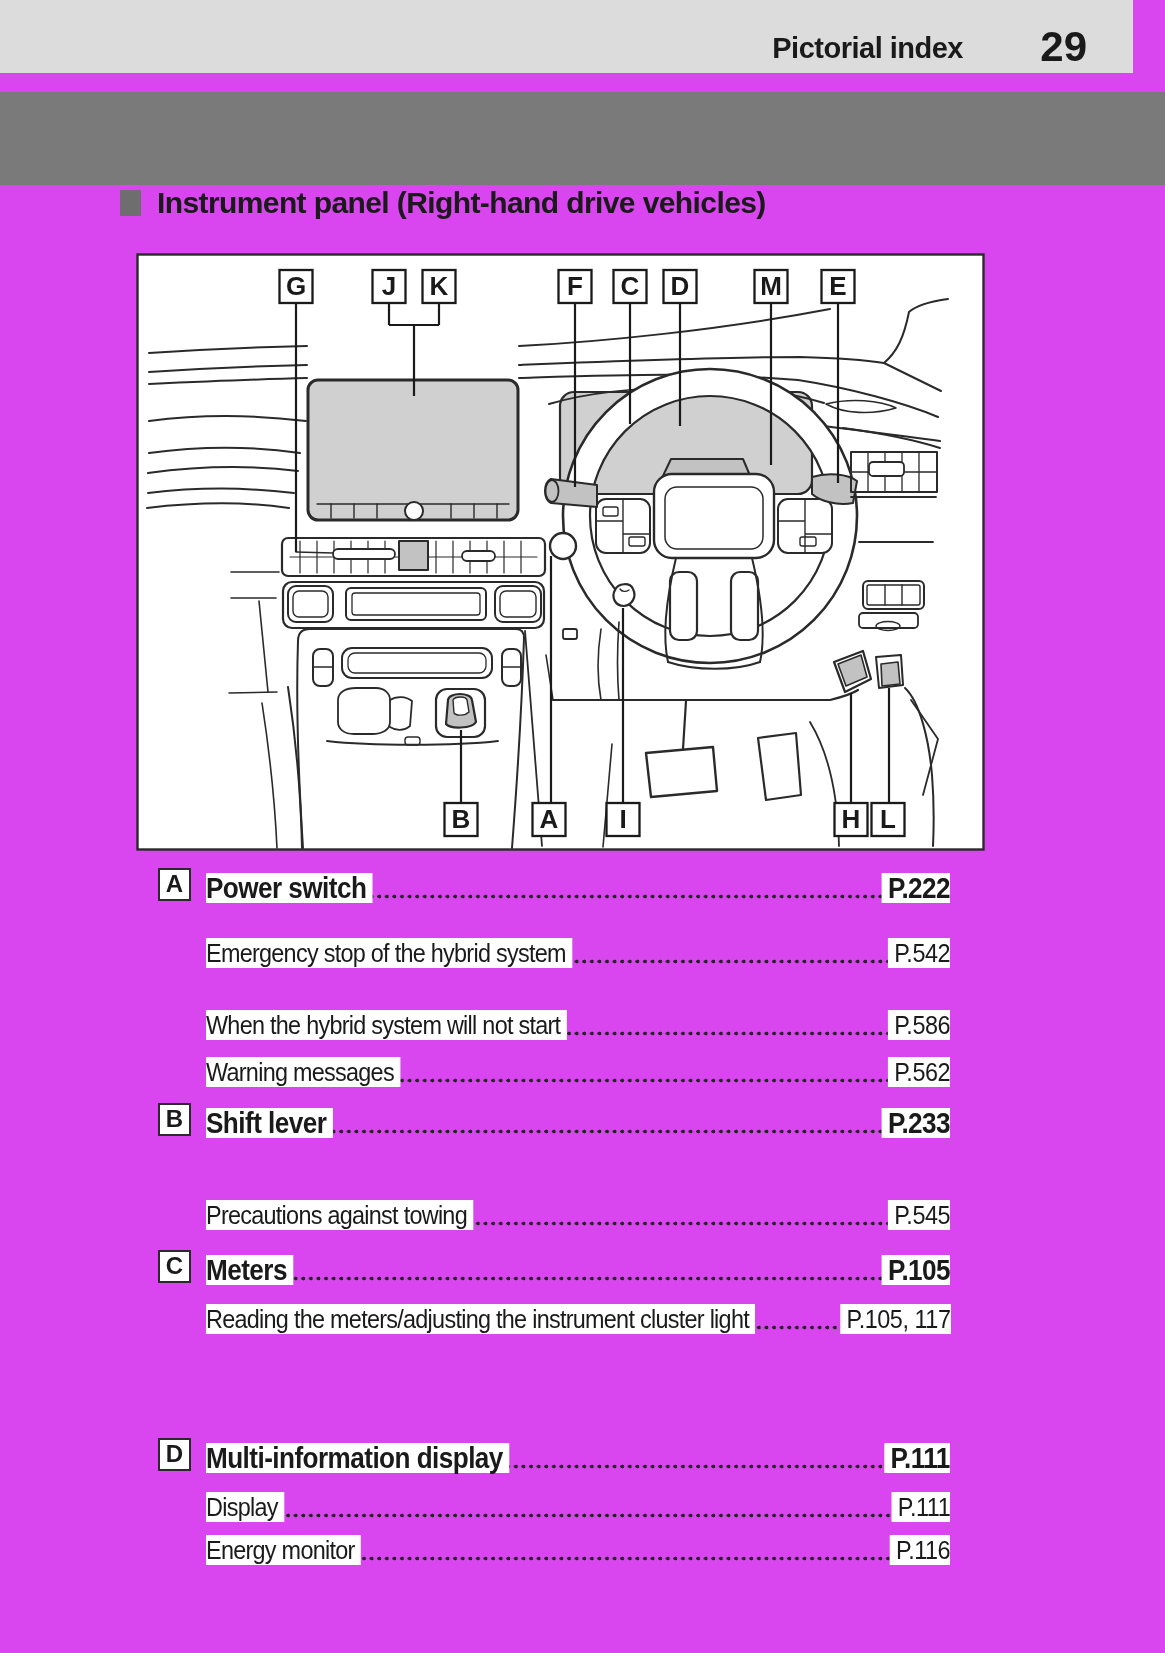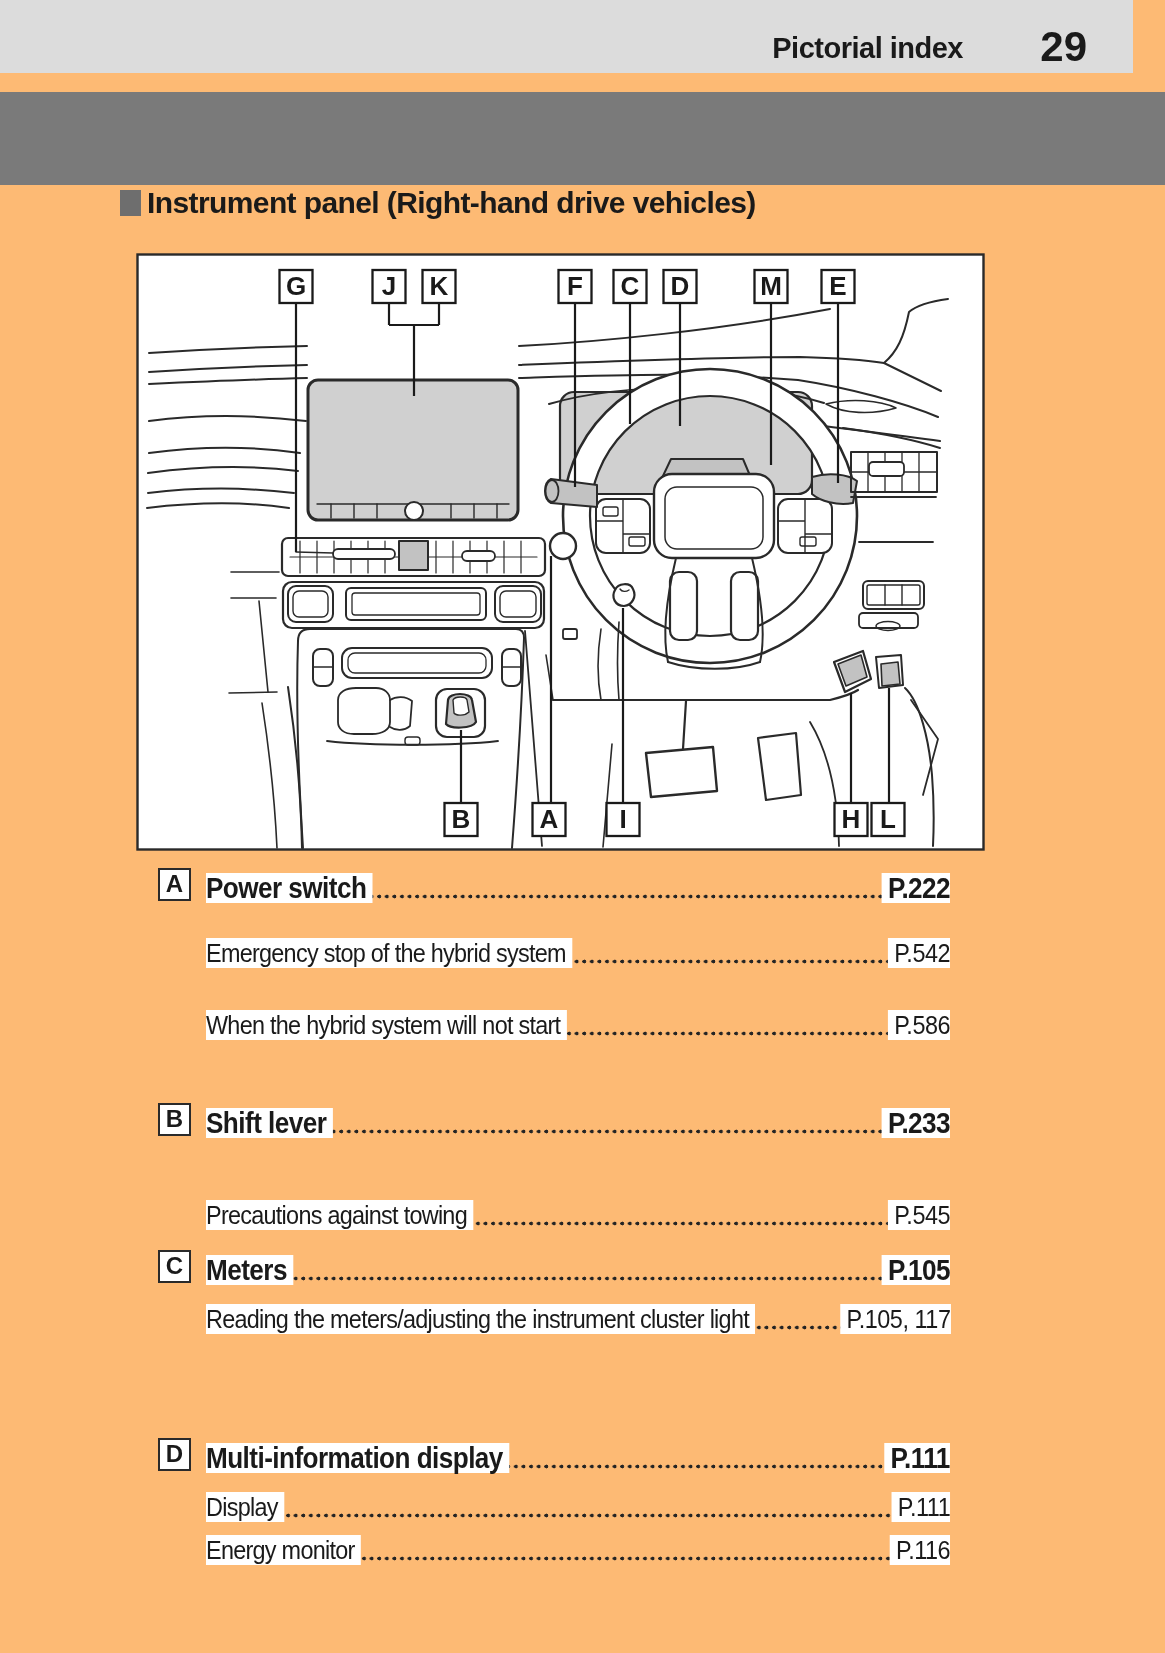--- a/index.html
+++ b/index.html
@@ -1,23 +1,23 @@
 <!DOCTYPE html>
 <html><head>
 <meta charset="utf-8">
 <style>
   html,body{margin:0;padding:0;background:#fff;}
-  .page{position:relative;width:1165px;height:1653px;background:#fdba74;overflow:hidden;
+  .page{position:relative;width:1165px;height:1653px;background:#d946ef;overflow:hidden;
         font-family:"Liberation Sans","DejaVu Sans",sans-serif;color:#1a1a1a;}
   
   .band-light{position:absolute;left:0;top:0;width:1133px;height:73px;background:#dcdcdc;}
   .breadcrumb{position:absolute;top:33px;right:202px;font-size:29px;font-weight:bold;line-height:30px;letter-spacing:-0.5px;}
   .pageno{position:absolute;top:26px;right:78px;font-size:42px;font-weight:bold;line-height:42px;}
   .band-dark{position:absolute;left:0;top:92px;width:1165px;height:93px;background:#7a7a7a;}
-  .sec-head{position:absolute;left:120px;top:186px;display:flex;align-items:center;gap:6px;}
+  .sec-head{position:absolute;left:120px;top:186px;display:flex;align-items:center;gap:16px;}
   .sec-square{width:21px;height:26px;background:#6e6e6e;flex:0 0 auto;}
   .sec-title{font-size:30px;font-weight:bold;letter-spacing:-0.6px;white-space:nowrap;}
   
   .figure{position:absolute;left:136px;top:253px;width:849px;height:598px;}
   .figure svg{display:block;}
   
   .row{position:absolute;left:158px;width:792px;height:44px;}
   .marker{position:absolute;left:0;top:4px;width:33px;height:33px;border:2.5px solid #2a2a2a;
           box-sizing:border-box;font-size:24px;font-weight:bold;text-align:center;line-height:28px;background:#fff;}
   .dots{position:absolute;left:52px;right:2px;bottom:9px;height:5px;z-index:1;
@@ -235,20 +235,25 @@
   <div class="row" style="top:929px">
     <span class="dots"></span>
     <span class="row-label">Emergency stop of the hybrid system</span>
     <span class="row-ref">P.542</span>
   </div>
   <div class="row" style="top:1001px">
     <span class="dots"></span>
     <span class="row-label">When the hybrid system will not start</span>
     <span class="row-ref">P.586</span>
   </div>
+  <div class="row" style="top:1048px">
+    <span class="dots"></span>
+    <span class="row-label">Warning messages</span>
+    <span class="row-ref">P.562</span>
+  </div>
 
   <div class="row head" style="top:1099px">
     <span class="marker">B</span>
     <span class="dots"></span>
     <span class="row-label">Shift lever</span>
     <span class="row-ref">P.233</span>
   </div>
   <div class="row" style="top:1191px">
     <span class="dots"></span>
     <span class="row-label">Precautions against towing</span>

